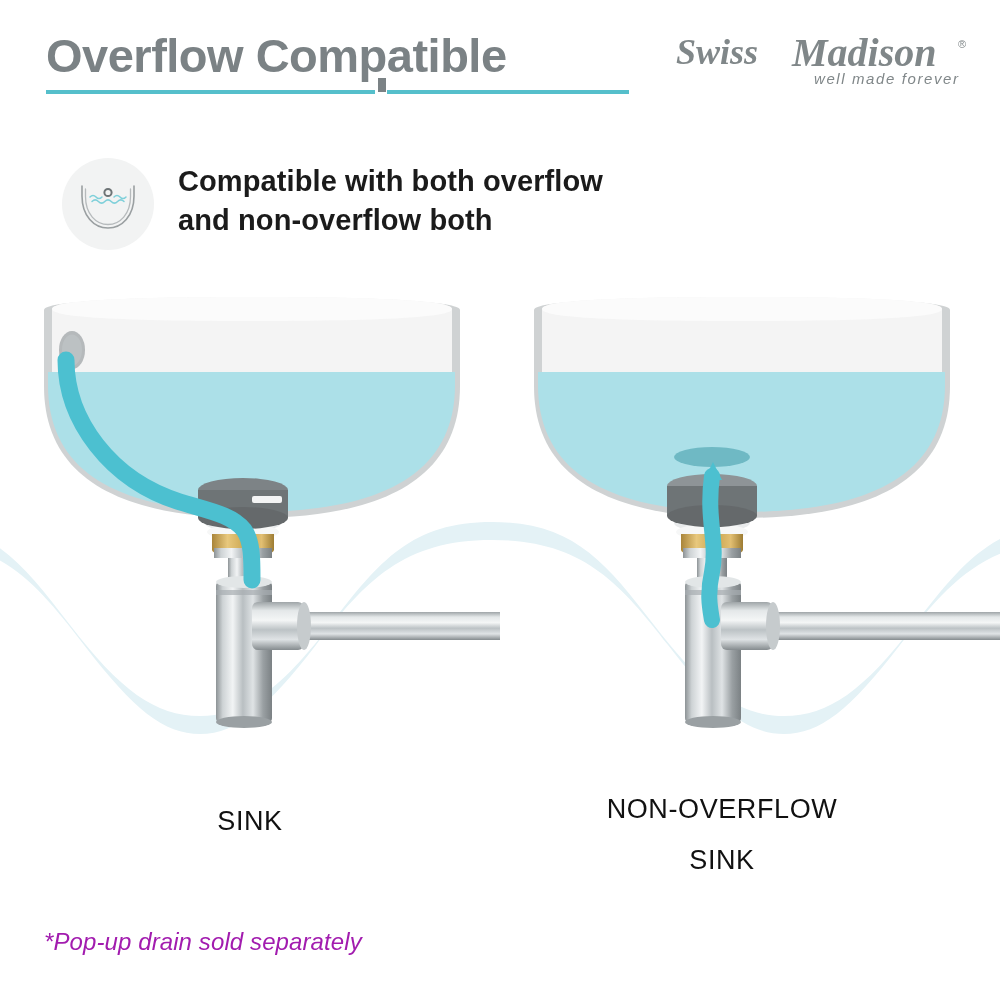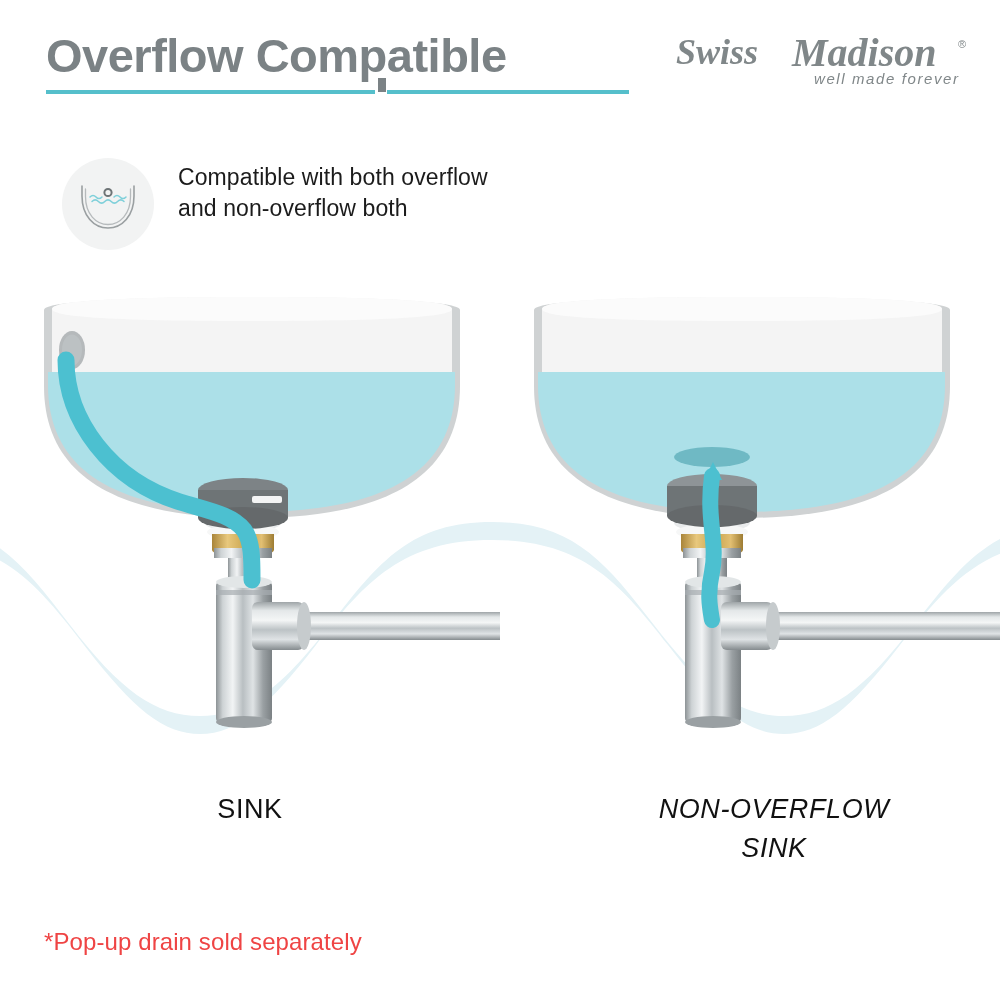--- a/index.html
+++ b/index.html
@@ -92,24 +92,24 @@
     height: 92px;
     border-radius: 50%;
     background: #f2f3f3;
   }
   #feature-icon-wrap svg { display: block; }
   #feature-text {
     position: absolute;
     left: 132px;
     top: 10px;
     width: 540px;
-    font-size: 23px;
+    font-size: 29px;
     line-height: 1.35;
     color: #1b1b1b;
-    font-weight: 400;
+    font-weight: 700;
     letter-spacing: 0.1px;
   }
 
   
   .sink-panel {
     position: absolute;
     top: 290px;
     width: 500px;
     height: 470px;
   }
@@ -122,31 +122,32 @@
     position: absolute;
     top: 790px;
     width: 440px;
     text-align: center;
     font-size: 27px;
     line-height: 1.45;
     color: #111111;
     letter-spacing: 0.6px;
   }
   #caption-left  { left: 30px; }
-  #caption-right { left: 554px; font-style: italic; }
-  .caption-line2 { display: block; }
+  #caption-right { left: 502px; }
+  .caption-line2 { display: block; margin-top: 12px; }
 
   
   #footnote {
     position: absolute;
     left: 44px;
     top: 928px;
     font-size: 24px;
-    color: #ef4444;
+    color: #a21caf;
     letter-spacing: 0.1px;
+    font-style: italic;
   }
 </style>
 </head>
 <body>
 
 <div id="page">
 
   <svg id="bg-waves" viewBox="0 0 1000 1000" width="1000" height="1000">
     <g fill="#e3f1f5">
       <path d="M -80 545

